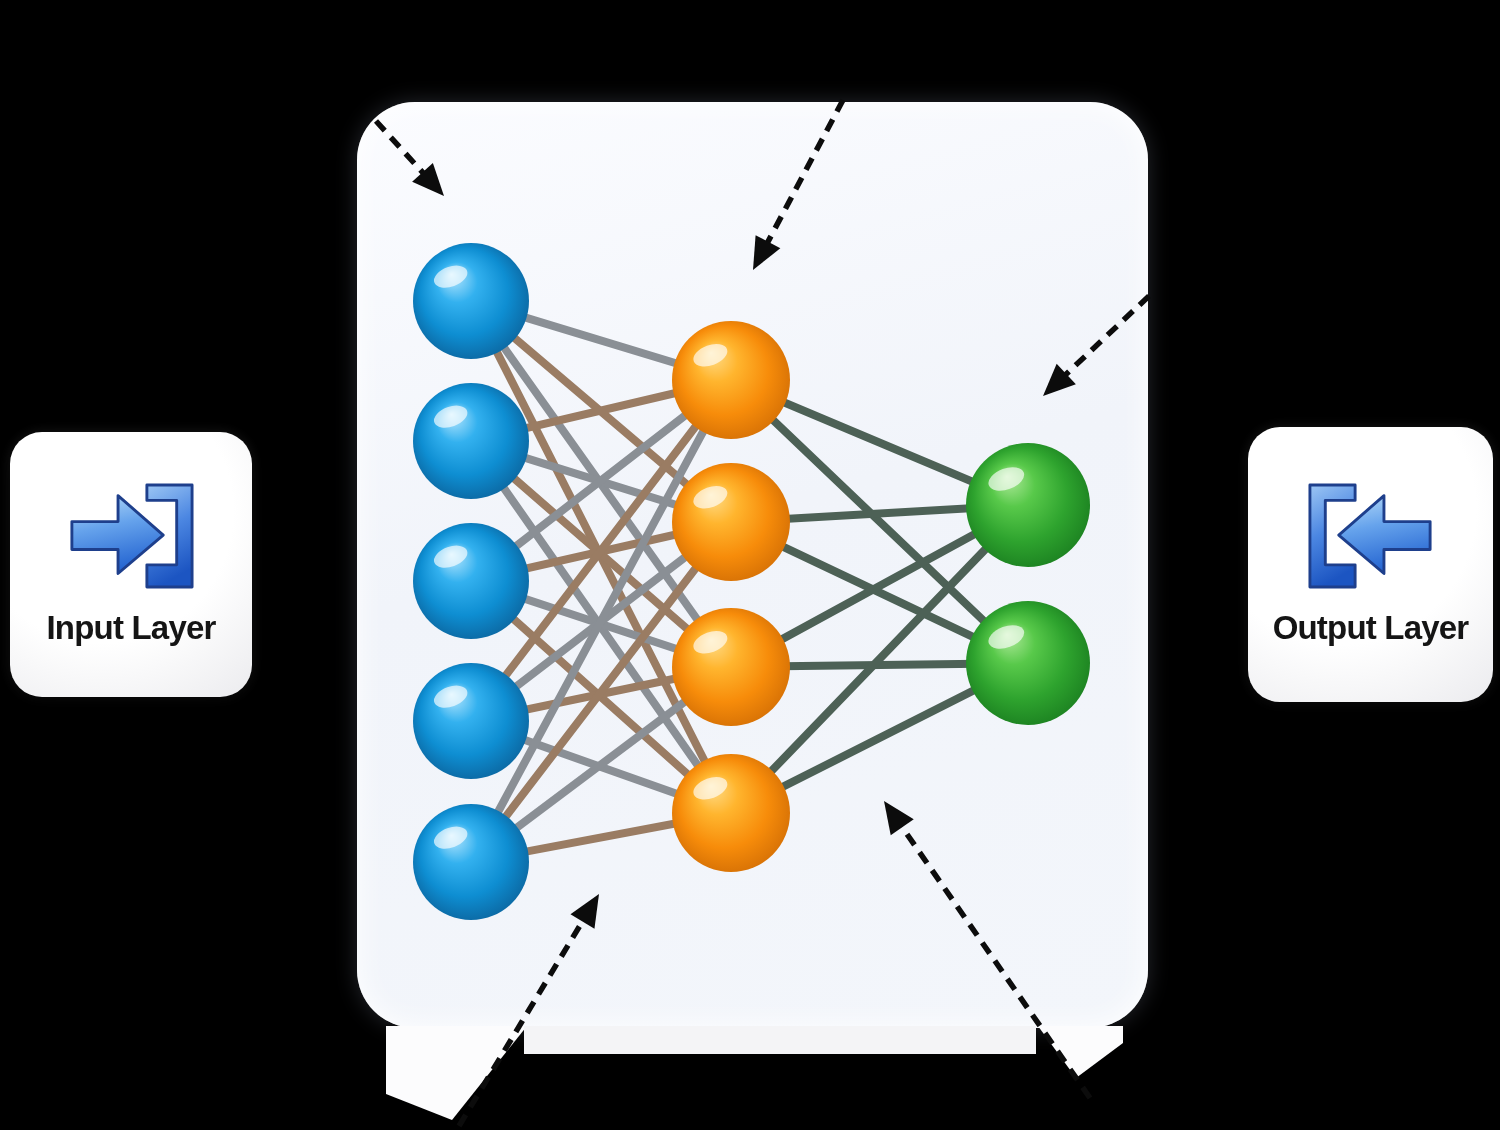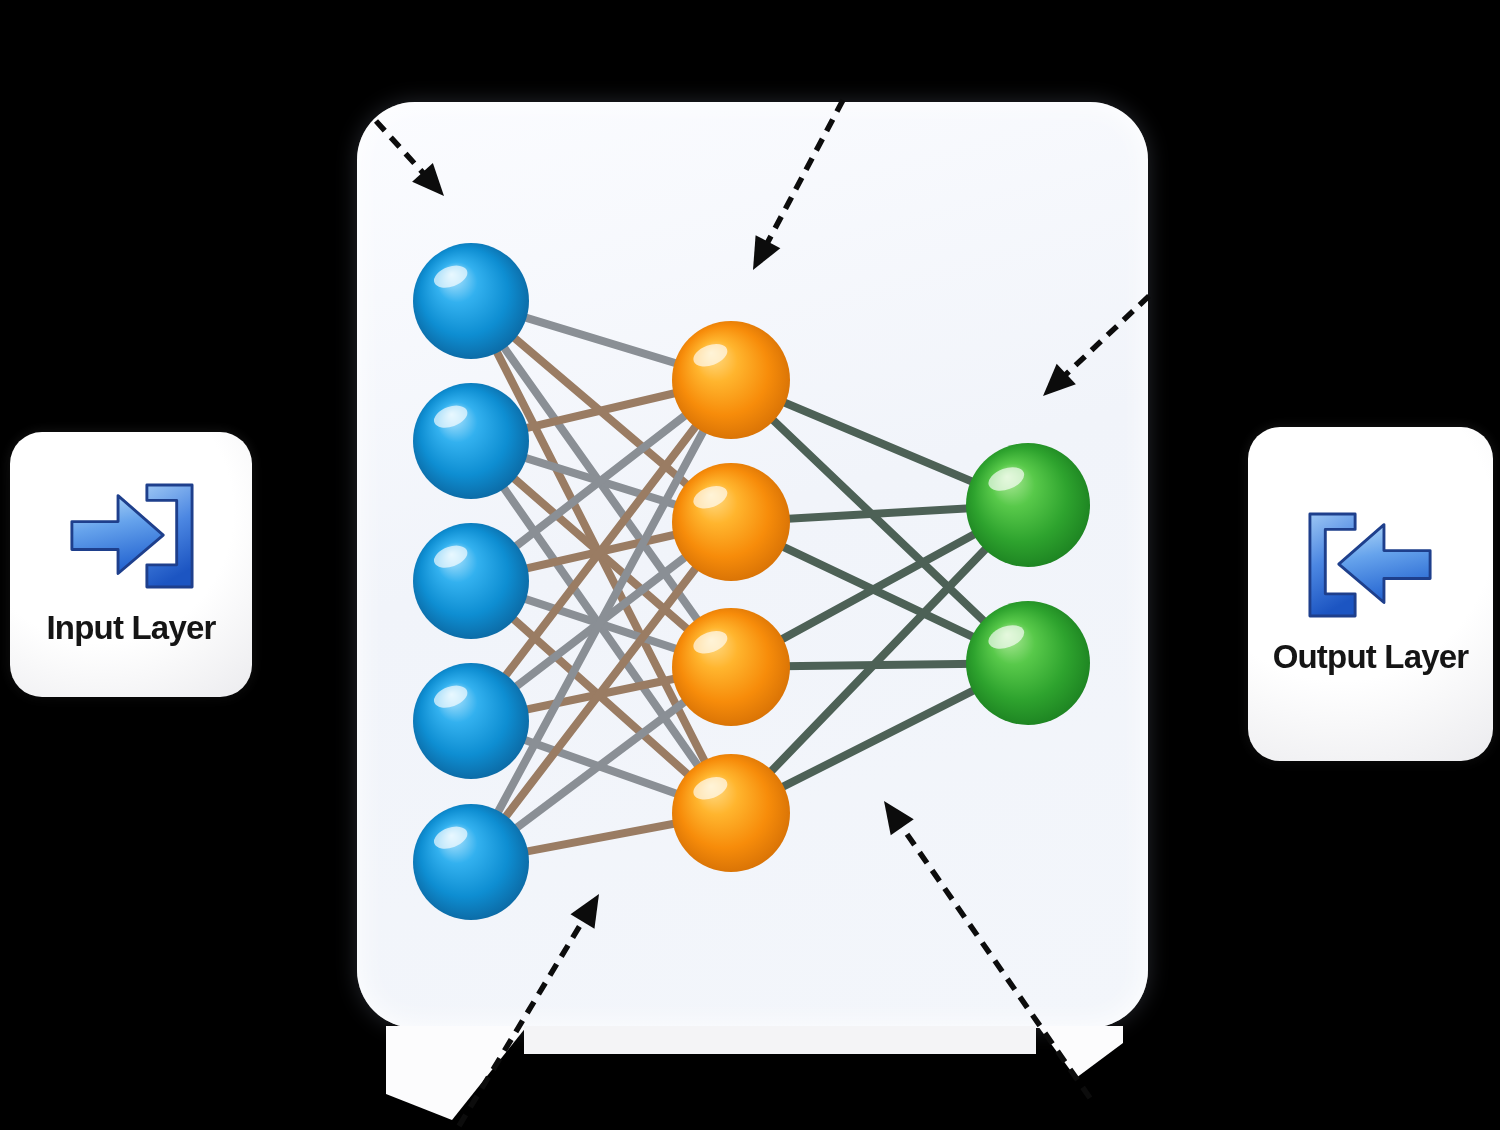--- a/index.html
+++ b/index.html
@@ -135,21 +135,21 @@
     </svg>
 
   <div class="side-card" id="inputCard" style="left: 10px; top: 432px; width: 242px; height: 265px;">
     <svg class="io-icon" width="125" height="106" viewBox="0 0 130 110">
       <path d="M81 2 H128 V108 H81 V85 H112 V18 H81 Z" fill="url(#gradBracket)" stroke="#1e3f8c" stroke-width="3" stroke-linejoin="round"></path>
       <path d="M3 40 L51 40 L51 13 L98 54 L51 94 L51 69 L3 69 Z" fill="url(#gradArrow)" stroke="#1e3f8c" stroke-width="3" stroke-linejoin="round"></path>
     </svg>
     <div class="card-label">Input Layer</div>
   </div>
 
-  <div class="side-card" id="outputCard" style="left: 1248px; top: 427px; width: 245px; height: 334px;">
+  <div class="side-card" id="outputCard" style="left: 1248px; top: 427px; width: 245px; height: 275px;">
     <svg class="io-icon" width="125" height="106" viewBox="0 0 130 110">
       <path d="M49 2 H2 V108 H49 V85 H18 V18 H49 Z" fill="url(#gradBracket)" stroke="#1e3f8c" stroke-width="3" stroke-linejoin="round"></path>
       <path d="M127 40 L79 40 L79 13 L32 54 L79 94 L79 69 L127 69 Z" fill="url(#gradArrow)" stroke="#1e3f8c" stroke-width="3" stroke-linejoin="round"></path>
     </svg>
     <div class="card-label">Output Layer</div>
   </div>
 
 </div>
 
 </body></html>

